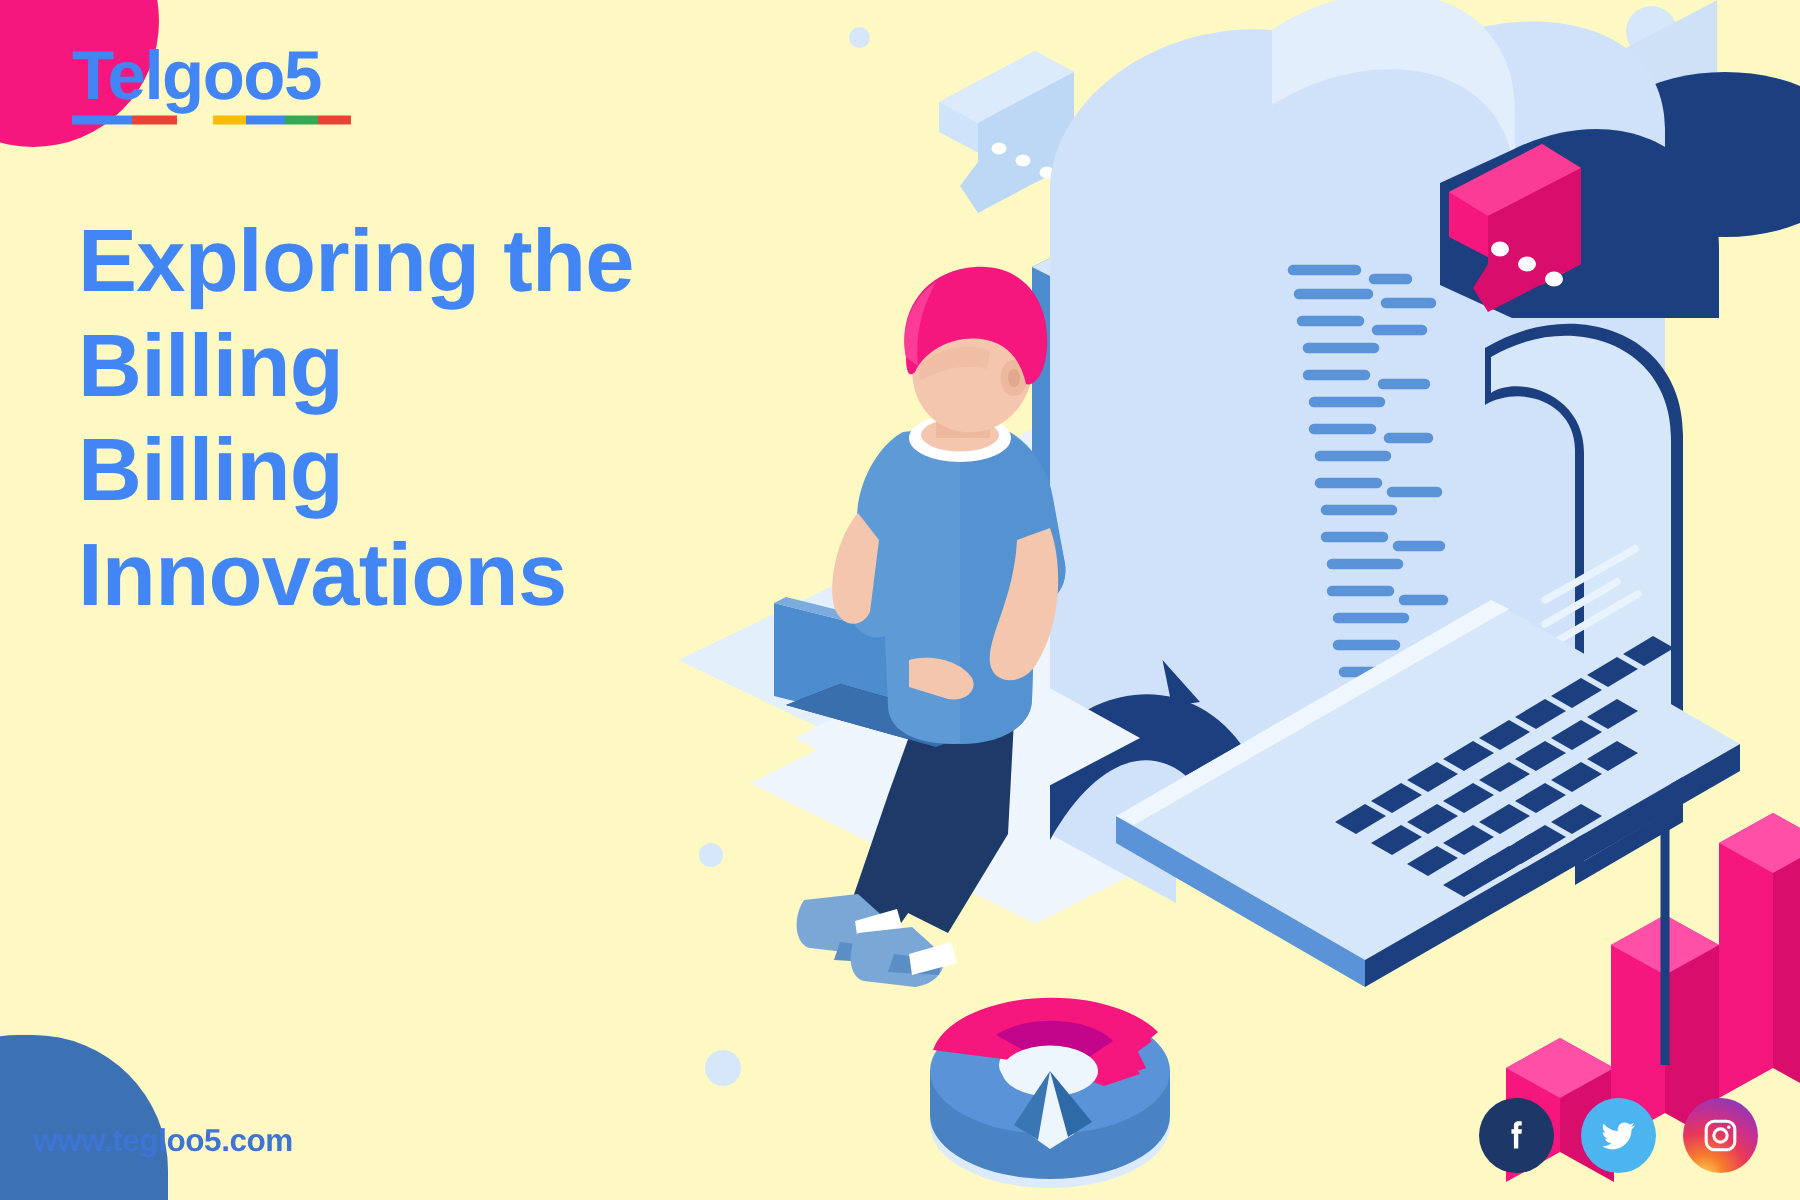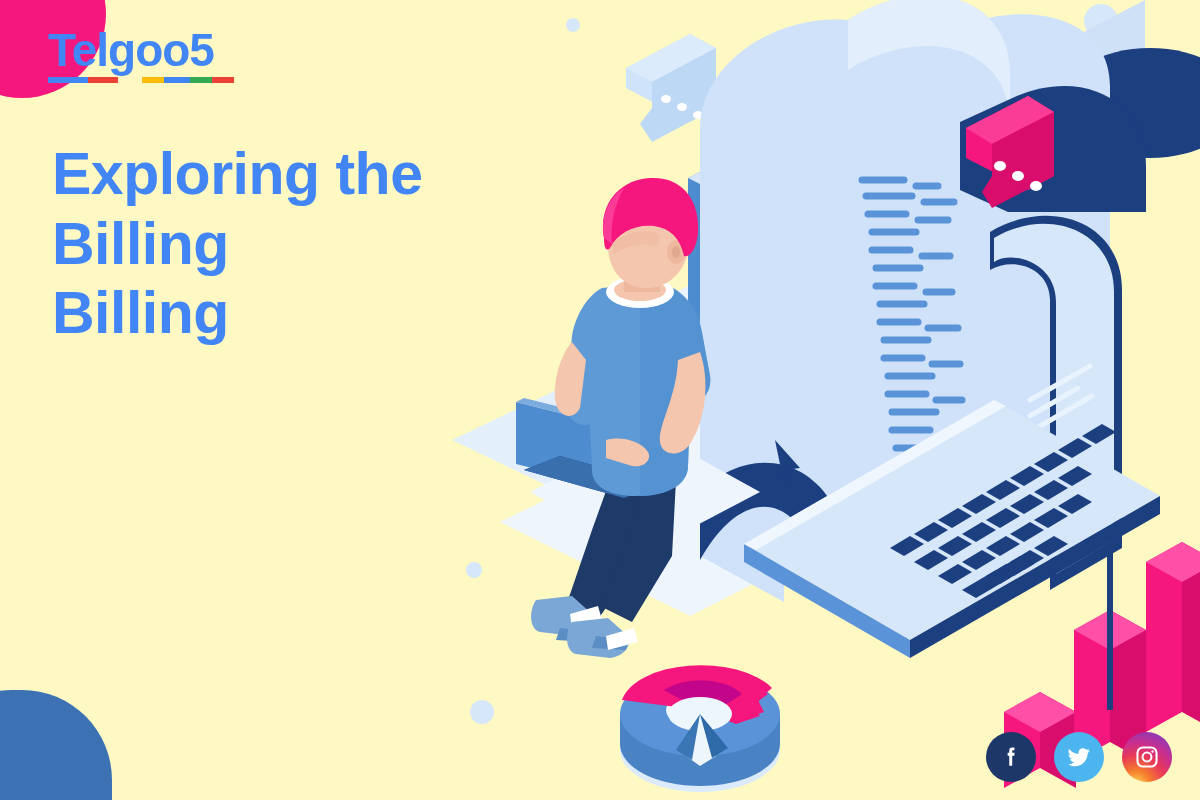--- a/index.html
+++ b/index.html
@@ -468,22 +468,24 @@
       <span class="seg" style="width:26px;background:#4285f4;"></span>
       <span class="seg" style="width:22px;background:#34a853;"></span>
       <span class="seg" style="width:22px;background:#ea4335;"></span>
     </div>
   </div>
 
   <h1 class="headline">
     <span class="ln">Exploring the</span>
     <span class="ln">Billing</span>
     <span class="ln">Billing</span>
+    <span class="ln">Innovations</span>
   </h1>
 
+  <div class="site-url">www.tegloo5.com</div>
 
   <div class="socials">
     <a class="soc fb">
       <svg width="26" height="26" viewBox="0 0 24 24" fill="#ffffff">
         <path d="M15.3 8.1h-2.2V6.6c0-.6.4-.8.7-.8h1.4V3.2h-2c-2.3 0-2.8 1.7-2.8 2.8v2.1H8.9v2.8h1.5V20h2.7v-9.1h2l.2-2.8z"></path>
       </svg>
     </a>
     <a class="soc tw">
       <svg width="26" height="26" viewBox="0 0 24 24" fill="#ffffff">
         <path d="M22 5.9c-.7.3-1.5.6-2.4.7.9-.5 1.5-1.3 1.8-2.3-.8.5-1.7.8-2.6 1-.8-.8-1.9-1.3-3.1-1.3-2.3 0-4.2 1.9-4.2 4.2 0 .3 0 .7.1 1C8.1 9 5 7.3 2.9 4.7c-.4.6-.6 1.3-.6 2.1 0 1.5.7 2.7 1.9 3.5-.7 0-1.3-.2-1.9-.5 0 2 1.4 3.7 3.3 4.1-.3.1-.7.1-1.1.1-.3 0-.5 0-.8-.1.5 1.7 2.1 2.9 3.9 2.9-1.4 1.1-3.2 1.8-5.2 1.8H2c1.8 1.2 4 1.9 6.3 1.9 7.5 0 11.7-6.3 11.7-11.7v-.5c.8-.6 1.5-1.3 2-2.1z"></path>

